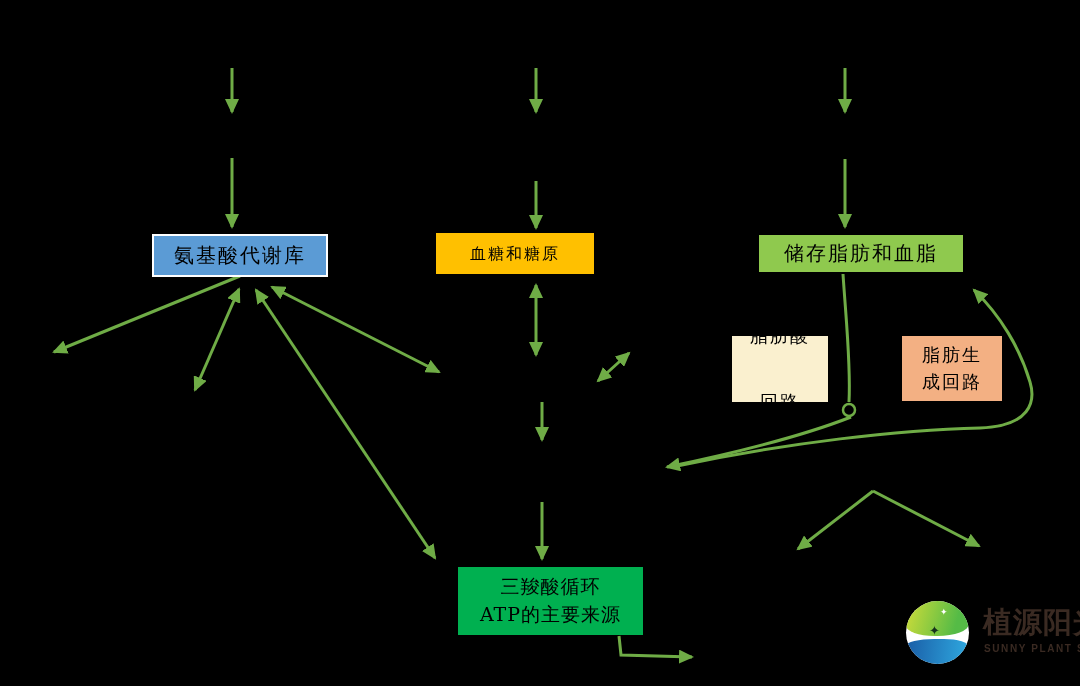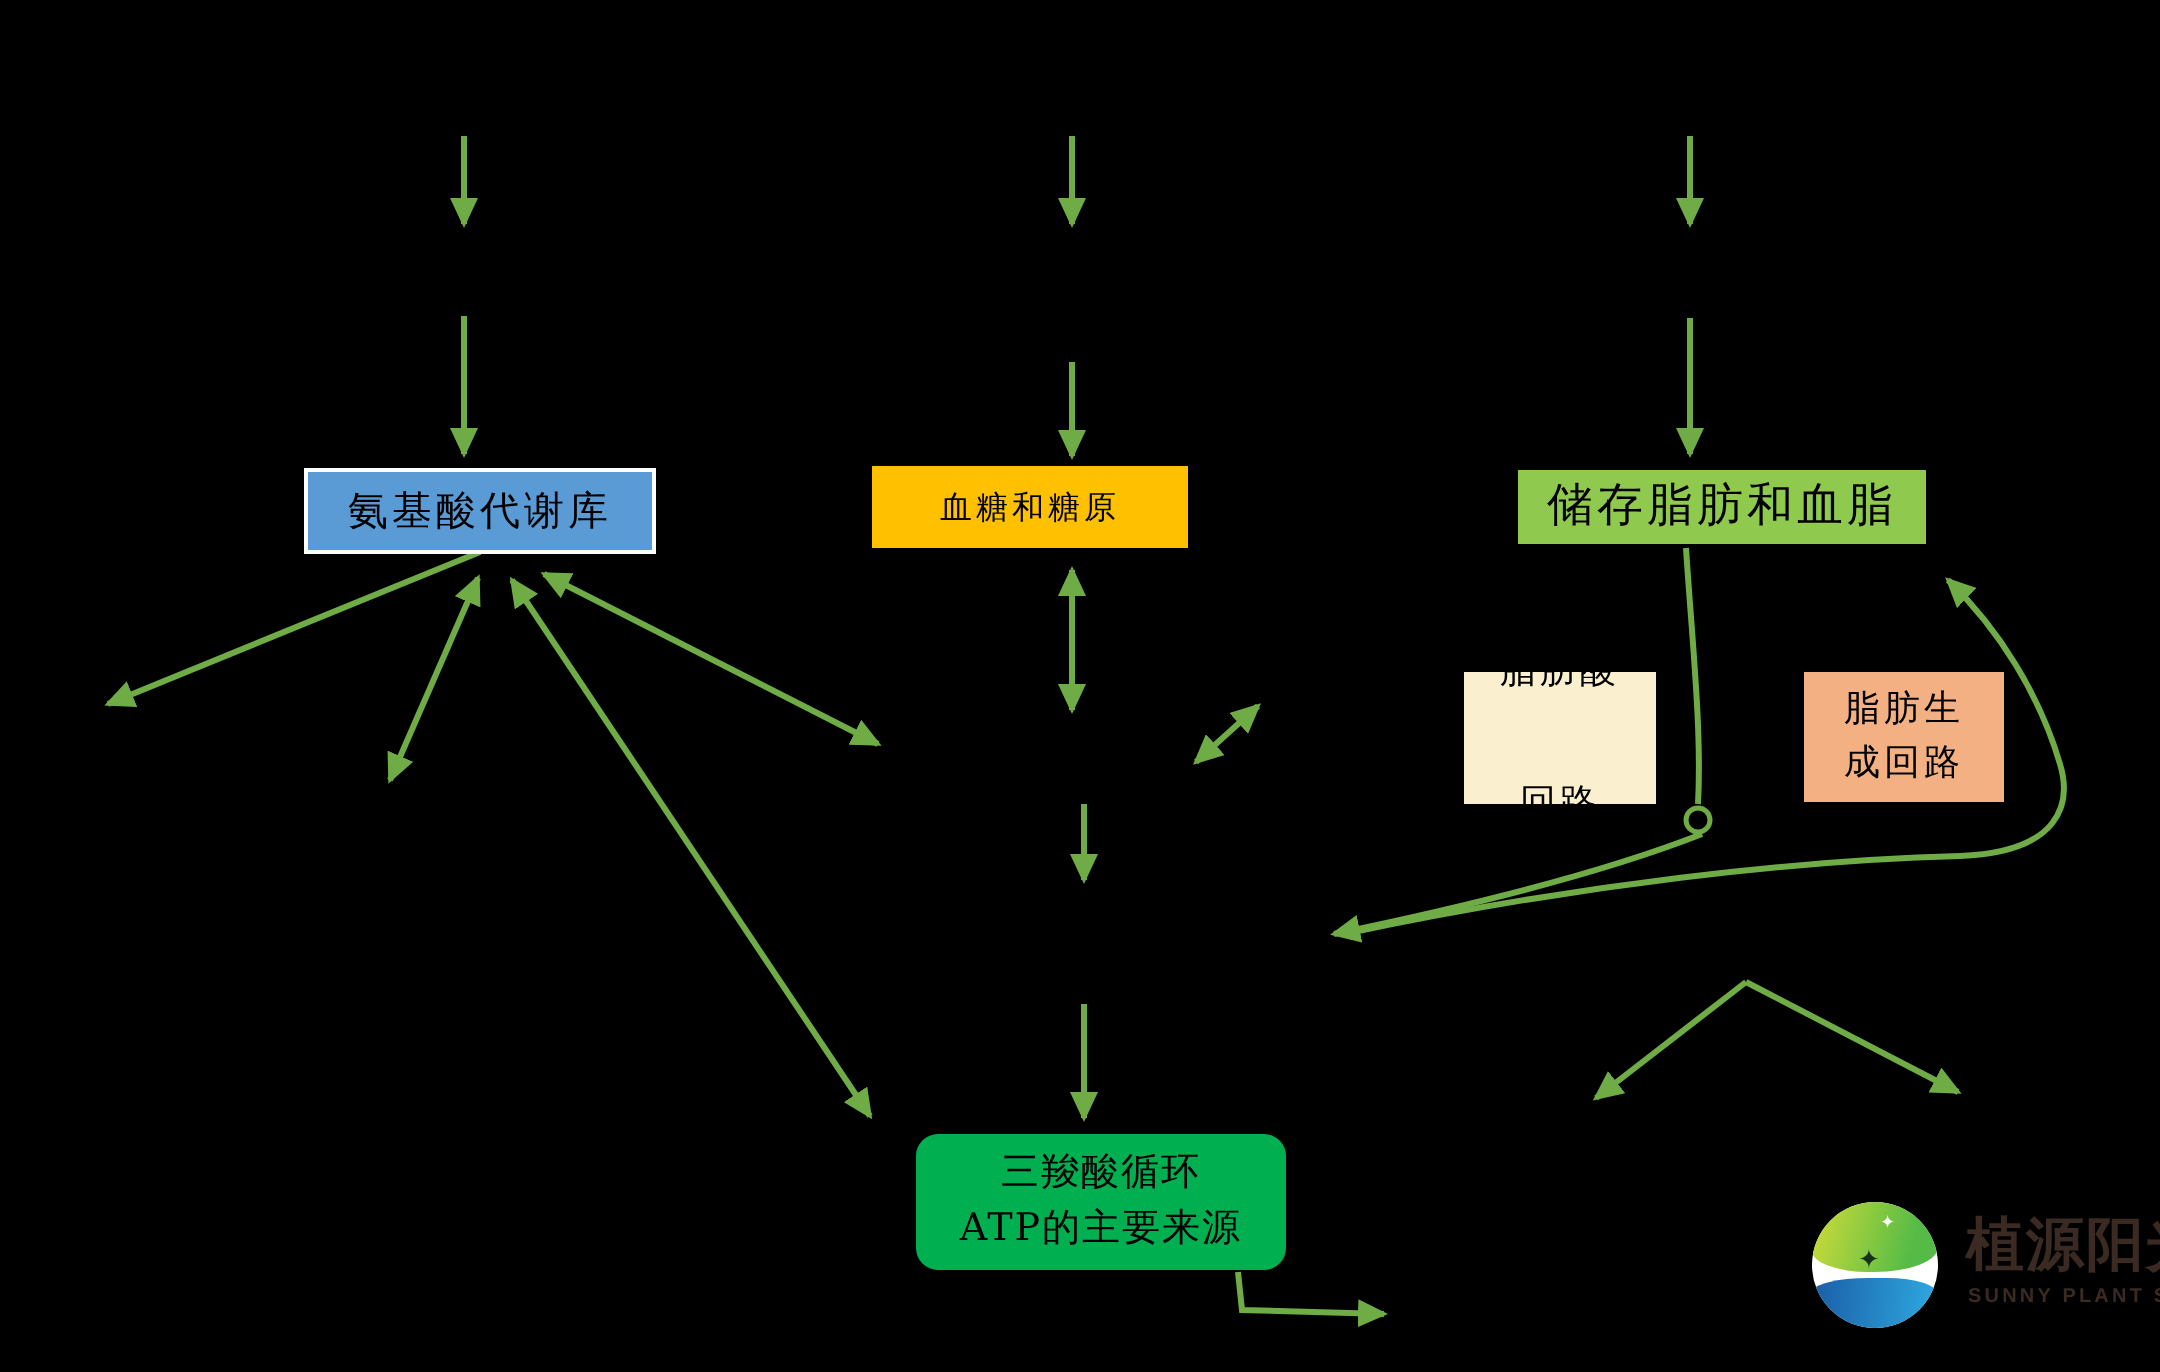--- a/index.html
+++ b/index.html
@@ -2,24 +2,24 @@
 <html><head>
 <meta charset="utf-8">
 <style>
   html,body{margin:0;padding:0;background:#000;}
   #canvas{position:relative;width:1080px;height:686px;background:#000;overflow:hidden;
           font-family:"DejaVu Serif","Liberation Serif",serif;}
   .box{position:absolute;display:flex;flex-direction:column;align-items:center;justify-content:center;
        color:#000;letter-spacing:2px;line-height:1.45;}
   .box-amino{left:152px;top:234px;width:172px;height:39px;background:#5B9BD5;border:2px solid #fff;font-size:20px;}
   .box-glucose{left:436px;top:233px;width:158px;height:41px;background:#FFC000;font-size:16px;}
-  .box-fatstore{left:759px;top:235px;width:204px;height:37px;background:#8FC94E;font-size:23px;}
+  .box-fatstore{left:759px;top:235px;width:204px;height:37px;background:#8FC94E;font-size:20px;}
   .box-fattyacid{left:732px;top:336px;width:96px;height:66px;background:#FAF0CF;font-size:18px;gap:40px;}
   .box-fatgen{left:902px;top:336px;width:100px;height:65px;background:#F3B083;font-size:18px;}
-  .box-tca{left:458px;top:567px;width:185px;height:68px;background:#00B050;font-size:19px;letter-spacing:1px;border-radius:11px;}
+  .box-tca{left:458px;top:567px;width:185px;height:68px;background:#00B050;font-size:19px;letter-spacing:1px;}
   #arrows{position:absolute;left:0;top:0;width:1080px;height:686px;pointer-events:none;}
   
   .logo-circle{position:absolute;left:906px;top:601px;width:63px;height:63px;border-radius:50%;
                background:#fff;overflow:hidden;}
   .lc-top{position:absolute;top:0;left:0;right:0;height:56%;
           background:linear-gradient(105deg,#C3D93B 8%,#55BB46 78%);
           border-radius:0 0 50% 45% / 0 0 35% 30%;}
   .lc-bottom{position:absolute;bottom:0;left:0;right:0;height:40%;
              background:linear-gradient(95deg,#1A5DA6,#2FAAE1);
              border-radius:45% 40% 0 0 / 28% 32% 0 0;}

